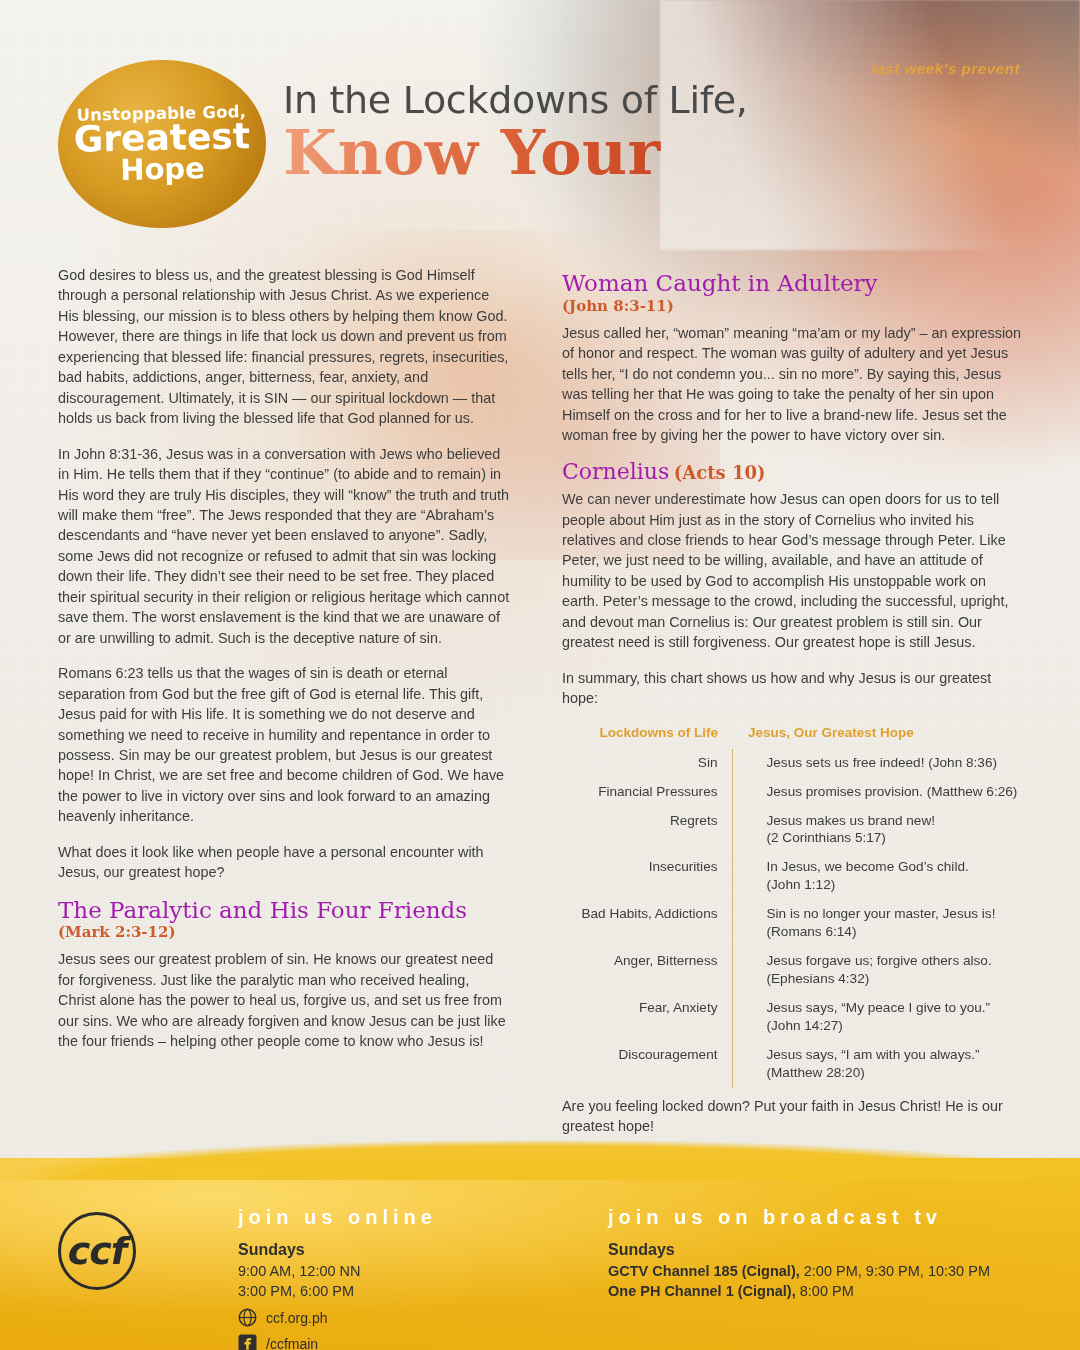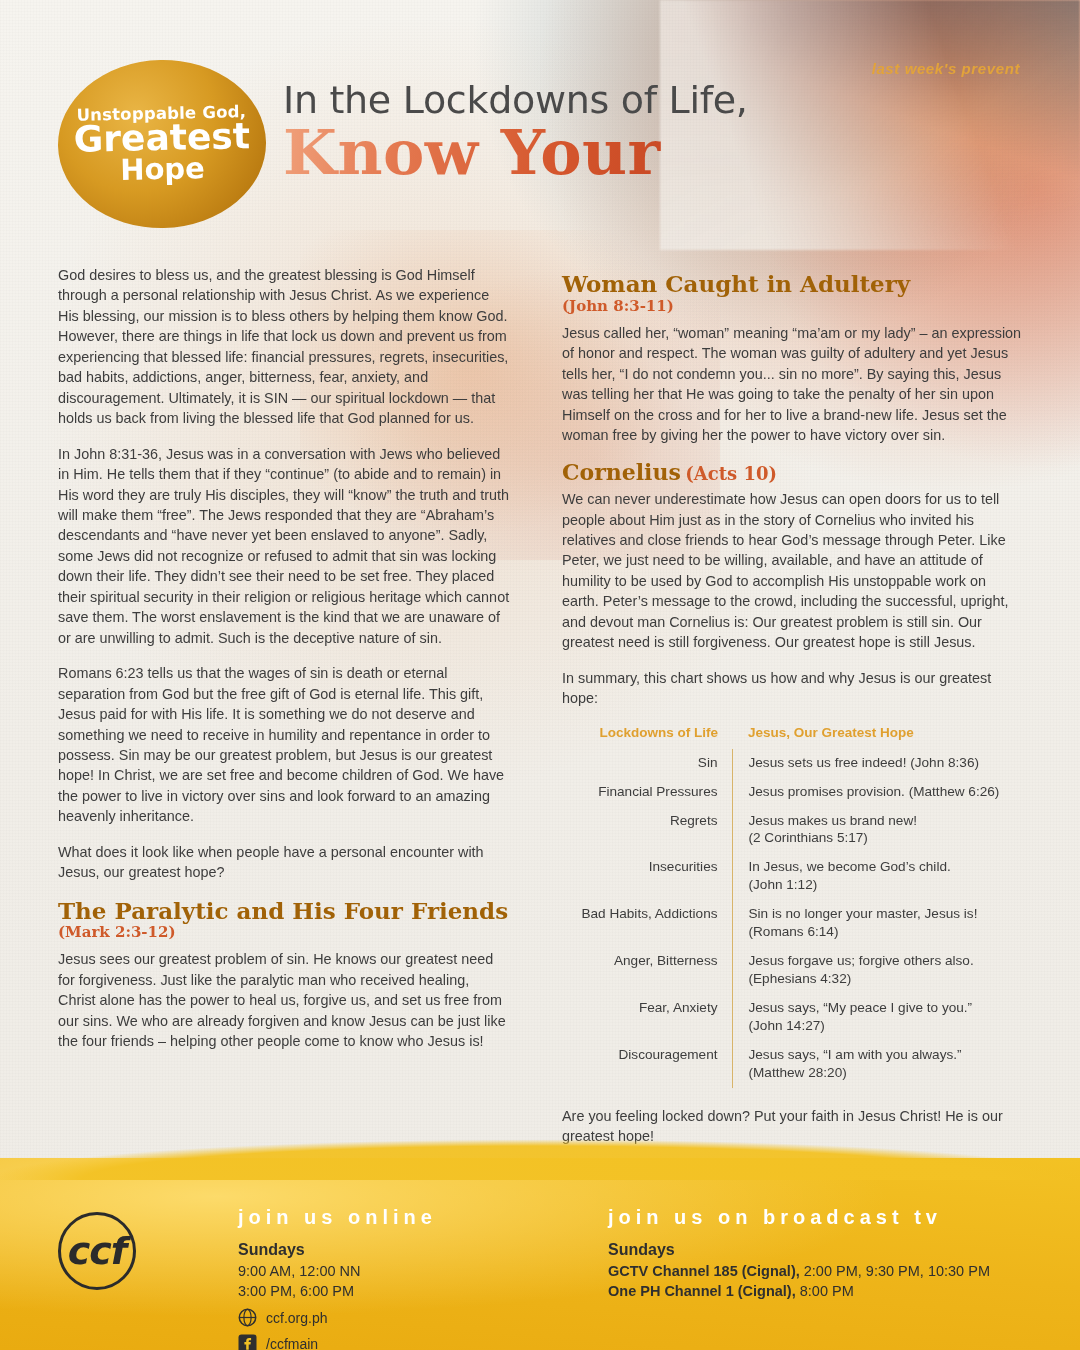--- a/index.html
+++ b/index.html
@@ -131,22 +131,22 @@
 
   p.body {
     font-size: 14.4px;
     line-height: 1.42;
     color: #3d3d3d;
     margin: 0 0 15px 0;
   }
 
   h2.section {
     font-family: "DejaVu Serif", serif;
-    font-weight: bold;
-    color: #a16207;
+    font-weight: normal;
+    color: #a21caf;
     font-size: 23px;
     margin: 6px 0 0 0;
     line-height: 1.12;
   }
   h2.section.small { font-size: 22px; }
   .section-ref {
     font-family: "DejaVu Serif", serif;
     font-weight: bold;
     color: #cf5a2a;
     font-size: 15px;
@@ -175,21 +175,21 @@
     color: #3d3d3d;
     vertical-align: top;
     padding: 5px 0 6px 0;
   }
   .chart td.c-left {
     text-align: right;
     padding-right: 14px;
     width: 170px;
   }
   .chart td.c-right {
-    padding-left: 16px;
+    padding-left: 34px;
     border-left: 1.5px solid #d8b46a;
   }
 
   
   .footer {
     position: absolute;
     left: 0; bottom: 0;
     width: 1080px; height: 192px;
     background:
       radial-gradient(ellipse at 20% 20%, rgba(255,225,120,0.85) 0%, rgba(255,225,120,0) 55%),
@@ -343,21 +343,21 @@
           <td class="c-left">Fear, Anxiety</td>
           <td class="c-right">Jesus says, “My peace I give to you.”<br>(John 14:27)</td>
         </tr>
         <tr>
           <td class="c-left">Discouragement</td>
           <td class="c-right">Jesus says, “I am with you always.”<br>(Matthew 28:20)</td>
         </tr>
       </tbody>
   </table>
 
-  <p class="body" style="margin-top:18px">Are you feeling locked down? Put your faith in Jesus Christ! He is our greatest hope!</p>
+  <p class="body" style="margin-top:8px">Are you feeling locked down? Put your faith in Jesus Christ! He is our greatest hope!</p>
 </div>
 
 <div class="footer">
   <div class="footer-inner">
 
     <div class="ccf-logo">
       <span>ccf</span>
     </div>
 
     <div class="f-col-a">

